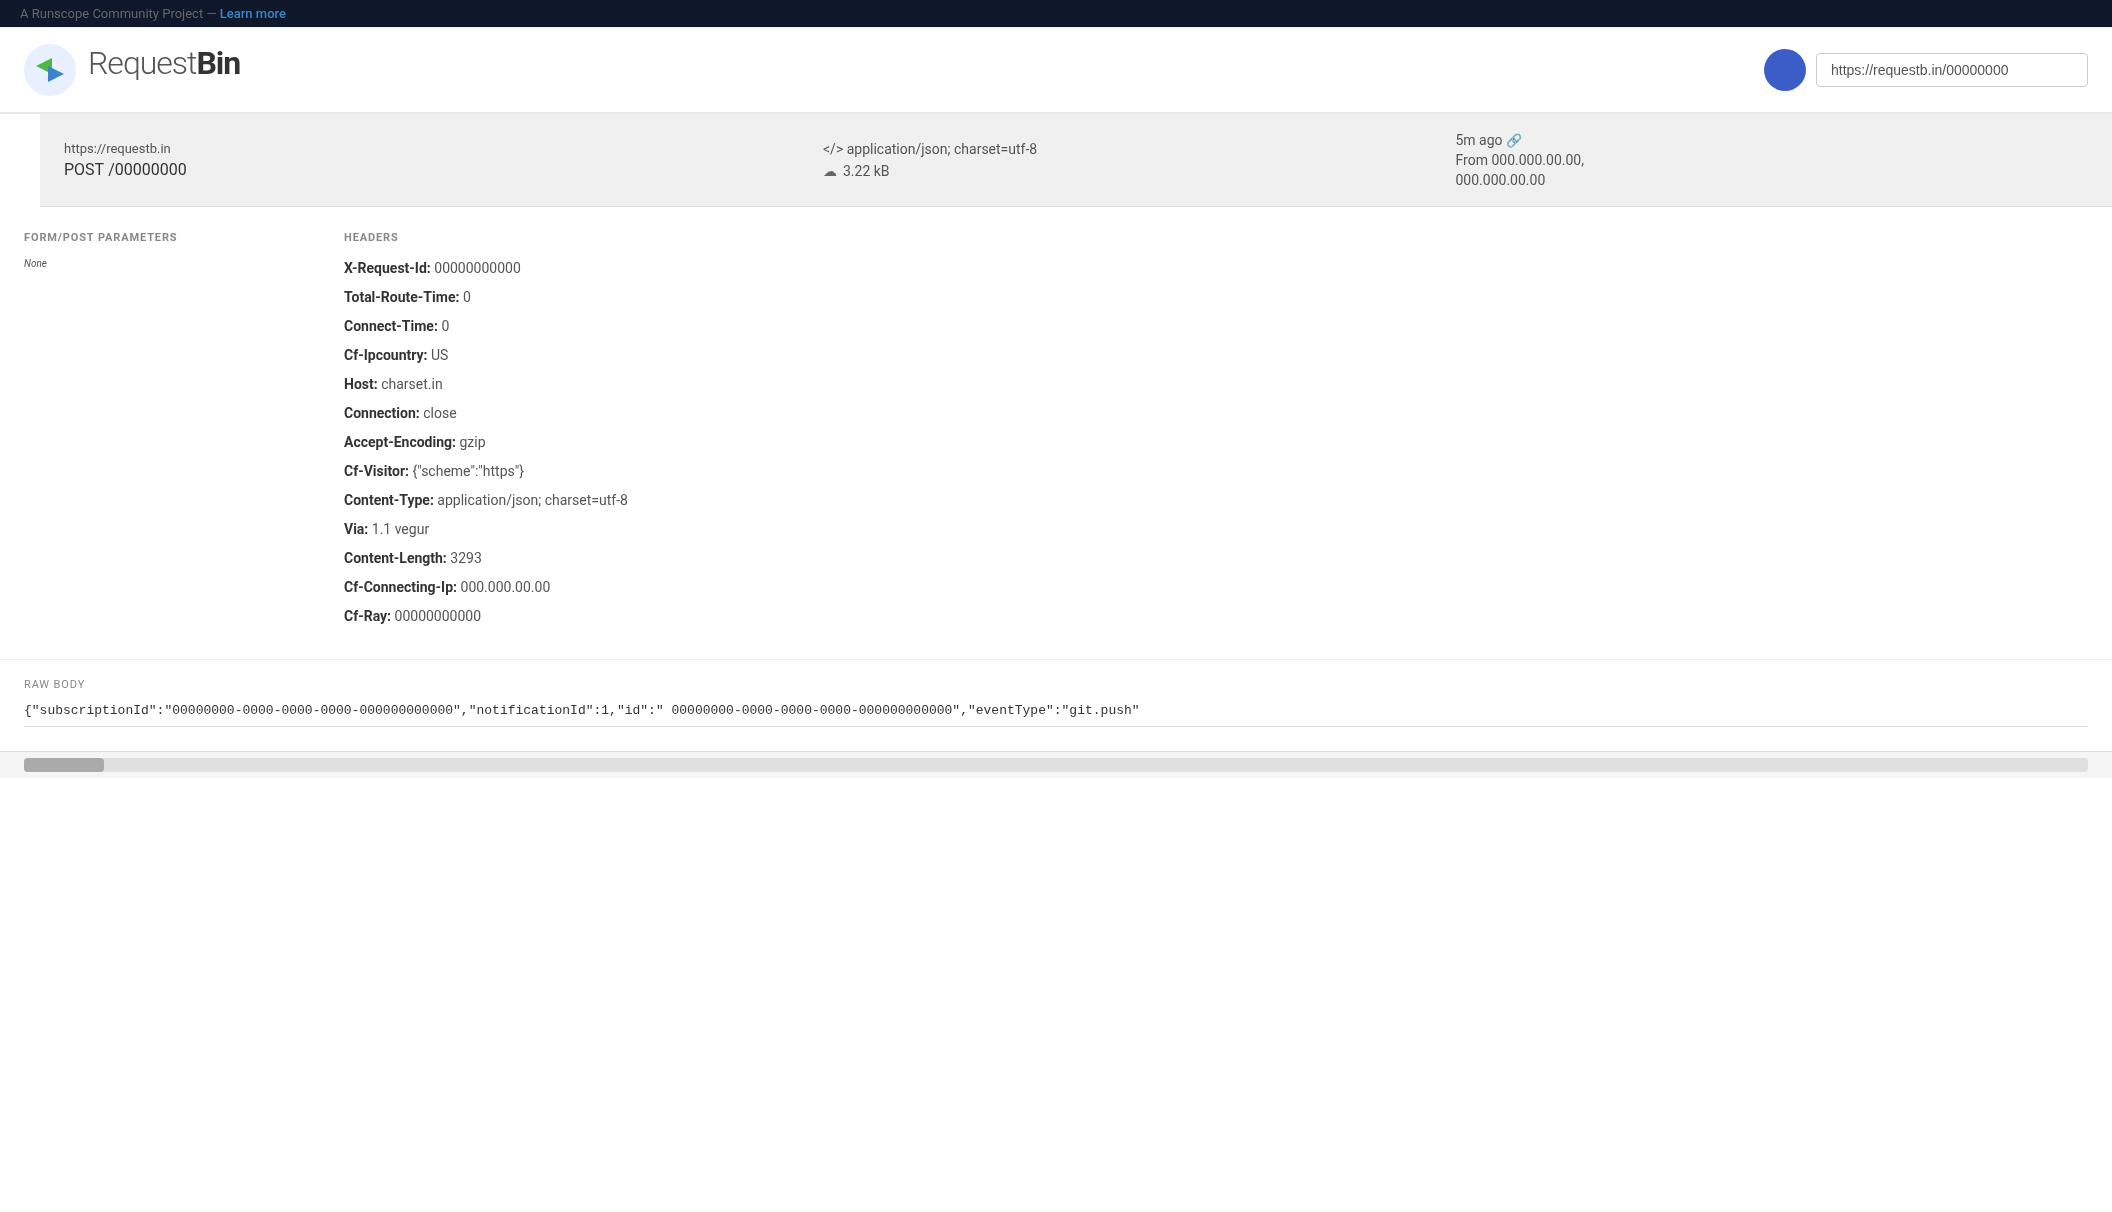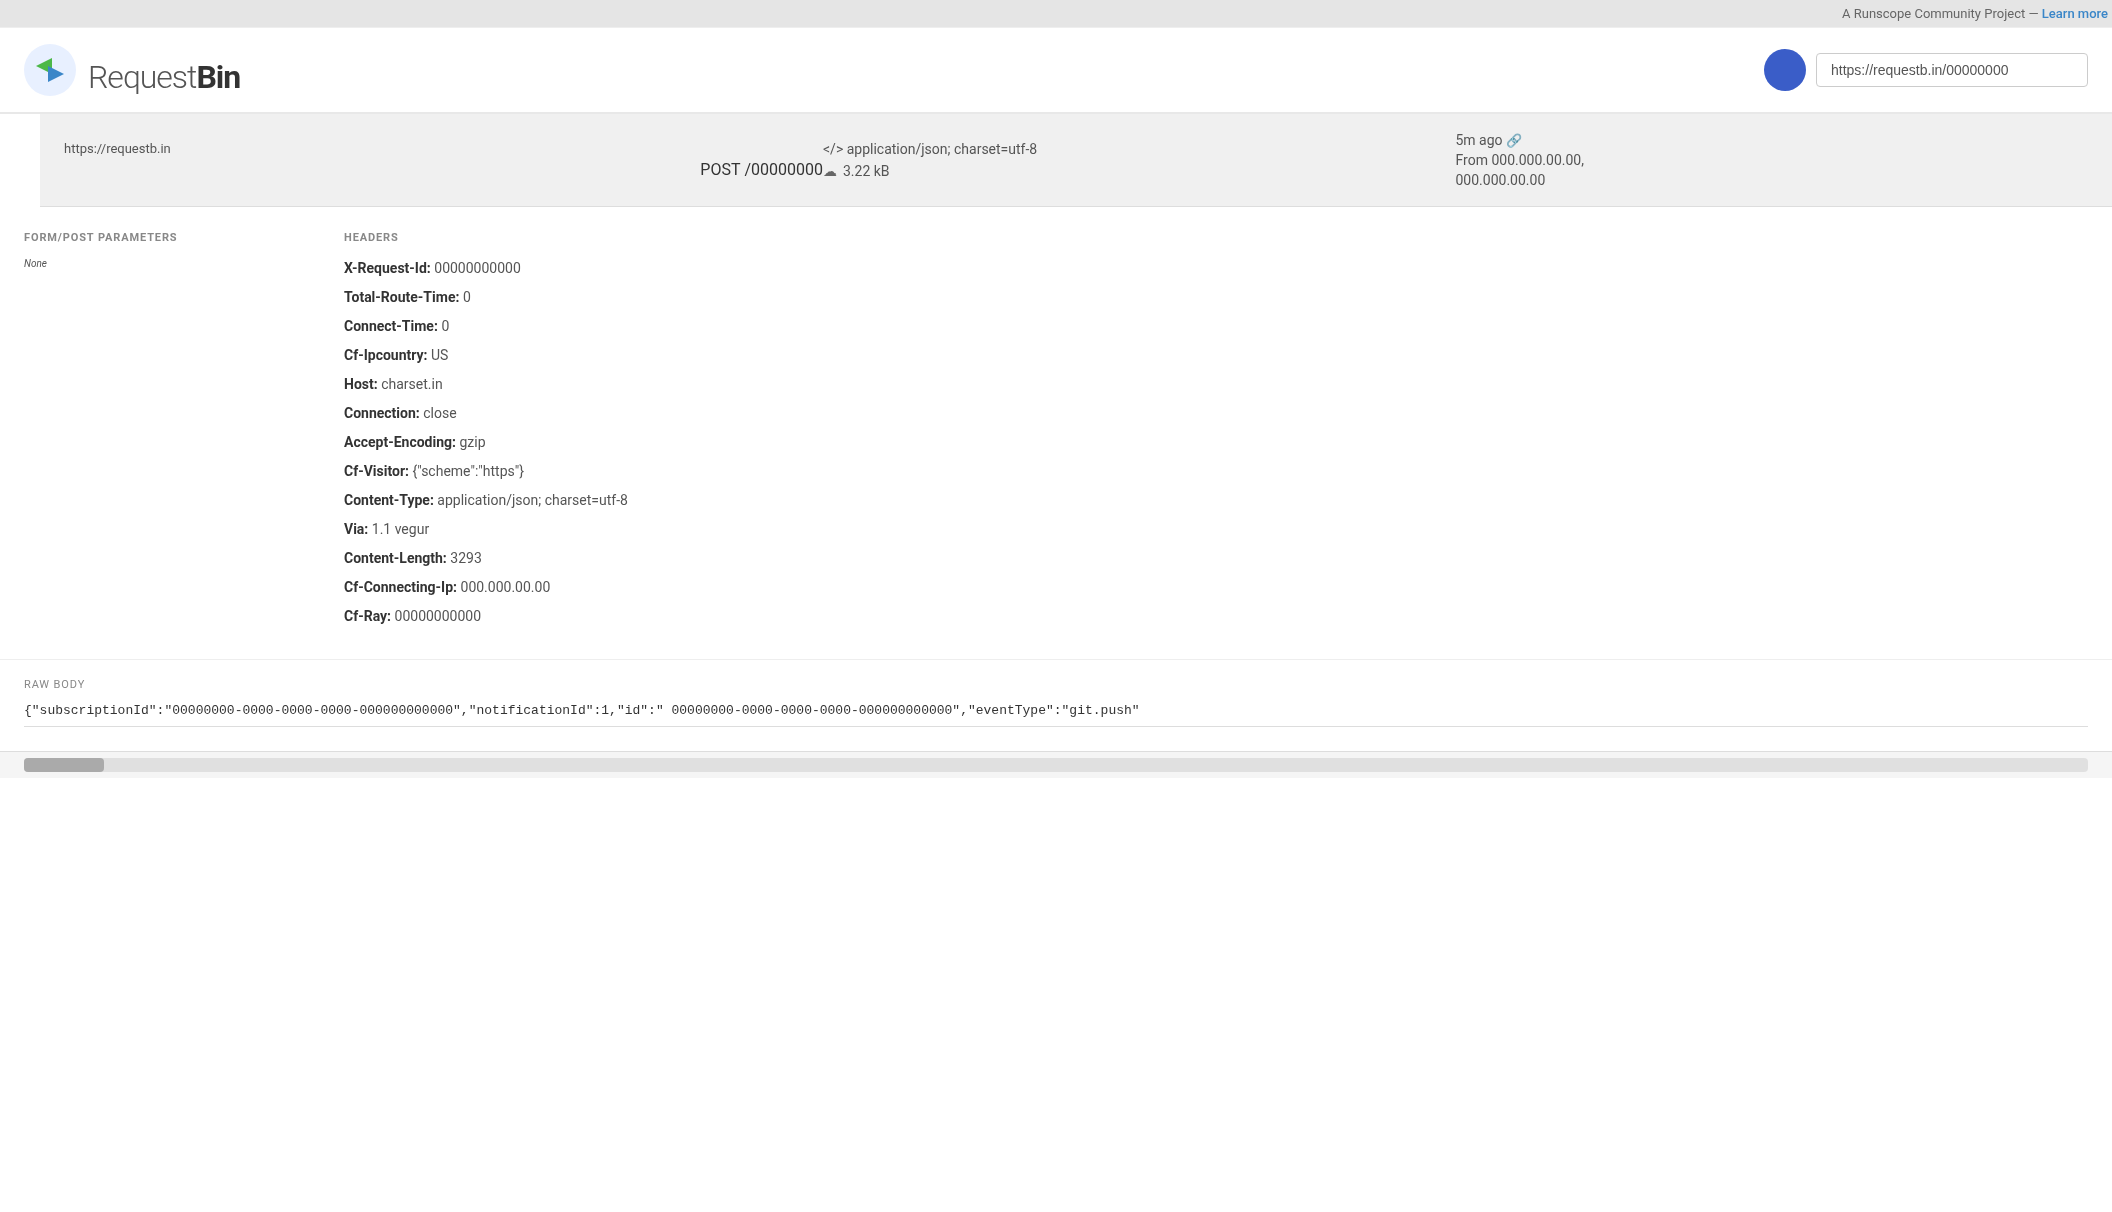--- a/index.html
+++ b/index.html
@@ -5,44 +5,43 @@
     * { box-sizing: border-box; margin: 0; padding: 0; }
     body {
       font-family: -apple-system, BlinkMacSystemFont, 'Segoe UI', Roboto, Arial, sans-serif;
       font-size: 14px;
       color: #333;
       background: #fff;
     }
 
     
     .top-banner {
-      background: #e5e5e5;
-      text-align: right;
-      padding: 6px 4px;
+      background: #0f172a;
+      padding: 6px 20px;
       font-size: 13px;
       color: #666;
       border-bottom: 1px solid #eee;
     }
     .top-banner a {
       color: #3a86c8;
       text-decoration: none;
       font-weight: 500;
     }
 
     
     .header {
       display: flex;
       align-items: center;
       justify-content: space-between;
       padding: 16px 24px;
       border-bottom: 2px solid #e8e8e8;
     }
     .logo-area {
       display: flex;
-      align-items: flex-end;
+      align-items: flex-start;
       gap: 12px;
     }
     .logo-text {
       font-size: 32px;
       font-weight: 300;
       color: #555;
       letter-spacing: -1px;
     }
     .logo-text strong {
       font-weight: 700;
@@ -87,21 +86,20 @@
     }
     .req-url {
       font-size: 13px;
       color: #555;
     }
     .req-method {
       font-size: 16px;
       font-weight: 700;
       color: #333;
       margin-top: 4px;
-      text-align: right;
     }
     .req-method span {
       font-weight: 400;
     }
     .req-content-type {
       font-size: 14px;
       color: #555;
     }
     .req-size {
       display: flex;

